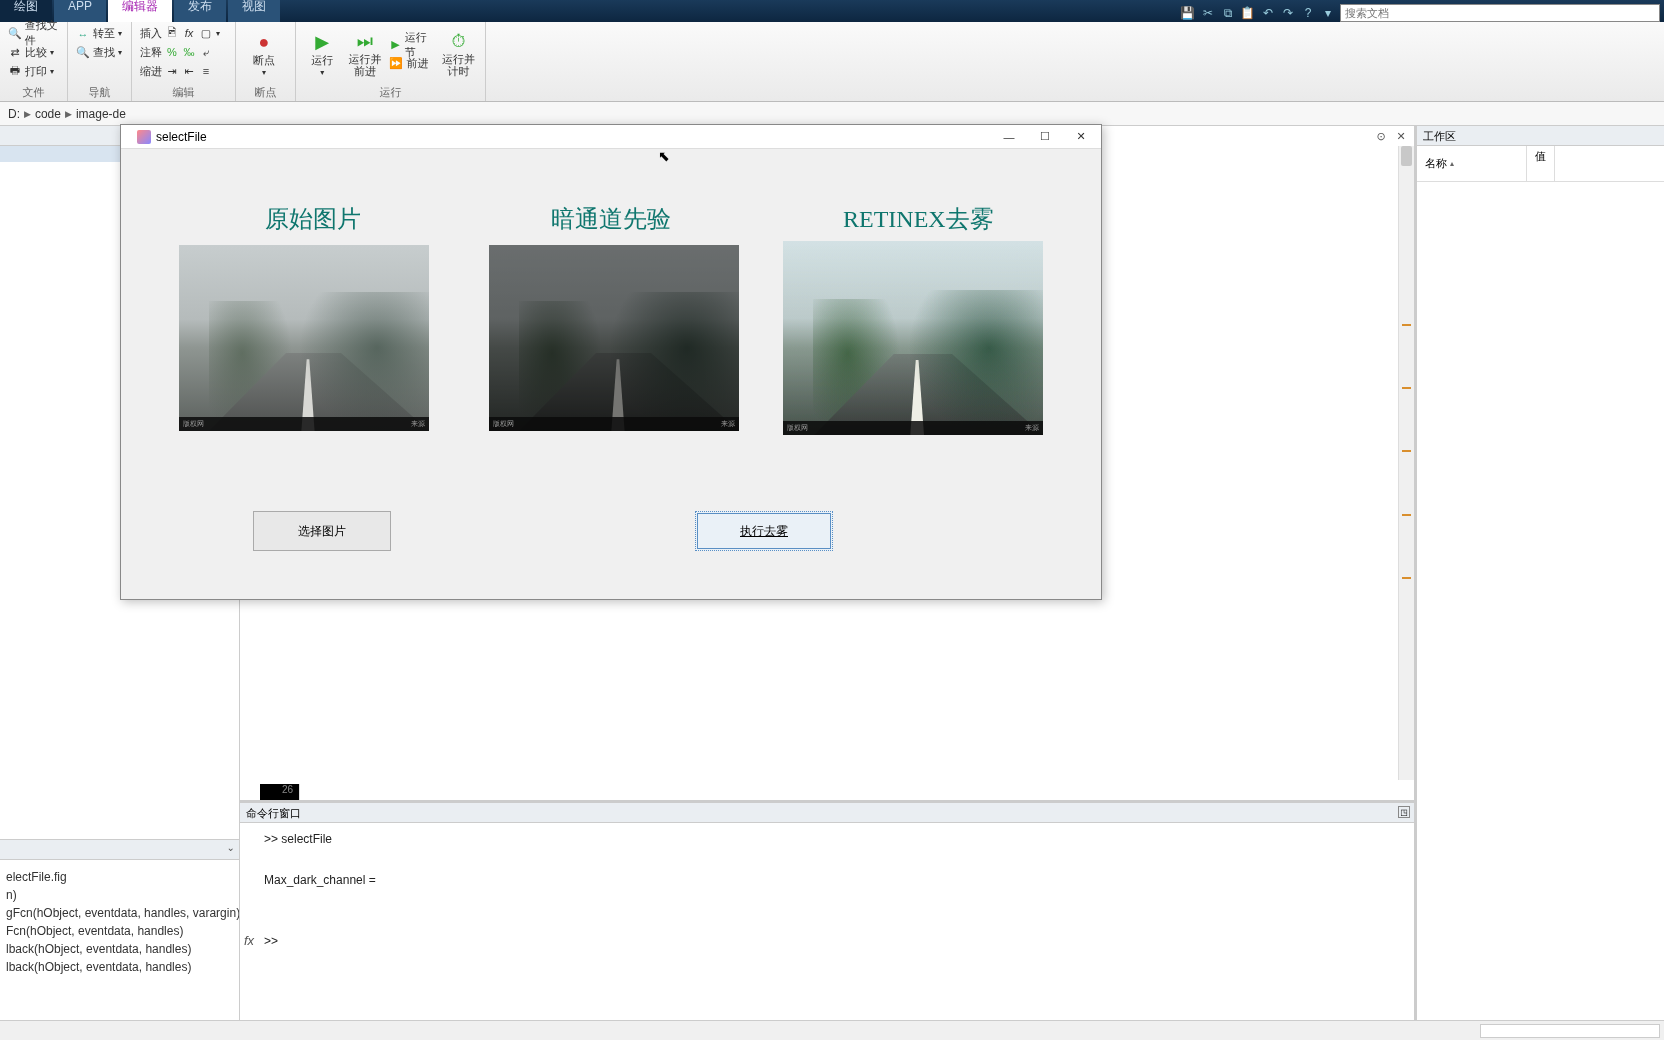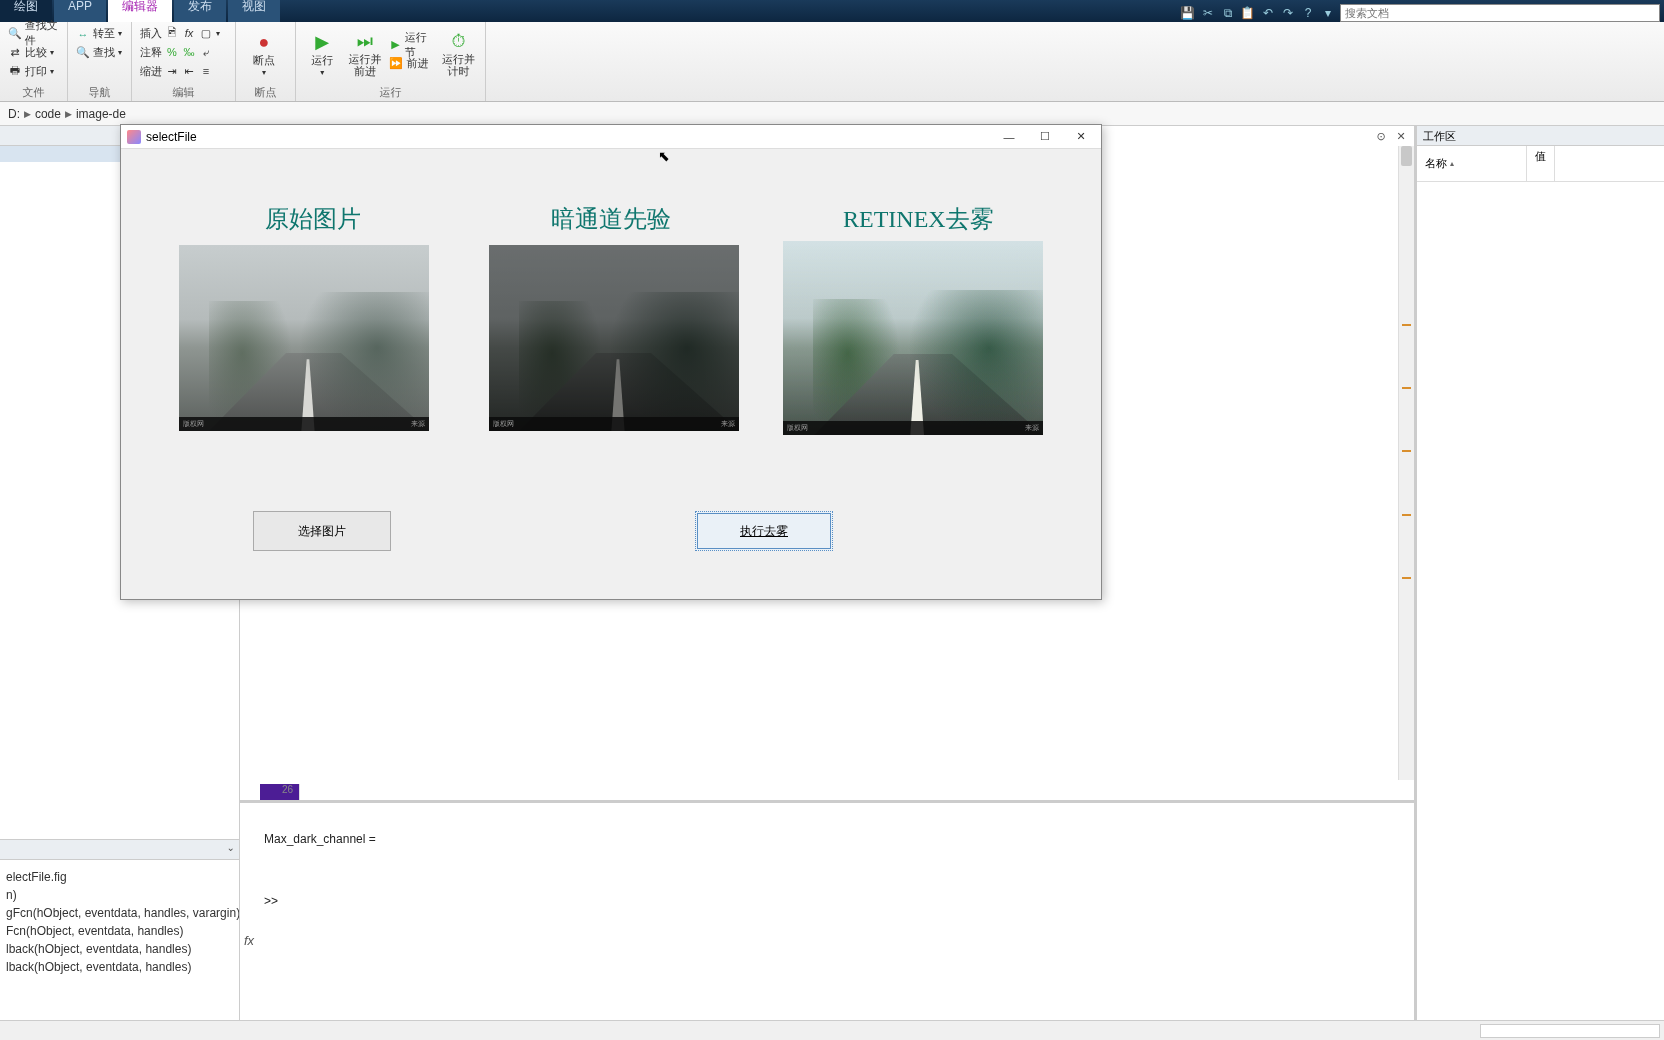--- a/index.html
+++ b/index.html
@@ -42,38 +42,38 @@
 .outline-list { font-size: 12px; padding: 8px 0; }
 .outline-list .item { padding: 2px 6px; color: #333; white-space: nowrap; overflow: hidden; cursor: pointer; }
 
 .mid-col { flex: 1; display: flex; flex-direction: column; position: relative; }
 .editor-pane { flex: 1; background: #fff; position: relative; }
 .editor-hdr { position: absolute; right: 0; top: 0; height: 20px; display: flex; align-items: center; gap: 6px; padding-right: 6px; z-index: 2; }
 .editor-hdr .x { width: 14px; height: 14px; display: flex; align-items: center; justify-content: center; font-size: 11px; color: #555; cursor: pointer; }
 .editor-scroll { position: absolute; right: 0; top: 20px; bottom: 20px; width: 16px; background: #f0f0f0; border-left: 1px solid #ddd; }
 .editor-scroll .thumb { position: absolute; top: 0; left: 2px; right: 2px; height: 20px; background: #c8c8c8; border-radius: 2px; }
 .editor-scroll .mark { position: absolute; left: 3px; right: 3px; height: 2px; background: #d98f2e; }
-.editor-gutter { position: absolute; left: 0; bottom: 0; width: 40px; background: #4c1d95; border-right: 1px solid #e0e0e0; height: 16px; font-size: 10px; color: #888; text-align: right; padding-right: 6px; }
+.editor-gutter { position: absolute; left: 0; bottom: 0; width: 40px; background: #000000; border-right: 1px solid #e0e0e0; height: 16px; font-size: 10px; color: #888; text-align: right; padding-right: 6px; }
 
 .cmd-pane { height: 240px; border-top: 3px solid #ccc; background: #fff; display: flex; flex-direction: column; }
 .cmd-hdr { height: 20px; background: #eaeef2; font-size: 11px; padding: 3px 6px; border-bottom: 1px solid #ccc; position: relative; }
 .cmd-hdr .pop { position: absolute; right: 4px; top: 3px; width: 12px; height: 12px; border: 1px solid #888; font-size: 8px; display: flex; align-items: center; justify-content: center; cursor: pointer; }
 .cmd-body { flex: 1; font-family: Consolas, monospace; font-size: 12px; padding: 6px 10px 6px 24px; position: relative; color: #222; line-height: 1.7; }
 .cmd-body .fx { position: absolute; left: 4px; bottom: 88px; font-style: italic; font-size: 13px; color: #555; }
 .cmd-body pre { white-space: pre; }
 
 .right-col { width: 250px; border-left: 3px solid #ccc; background: #fff; }
 .right-col .hdr { height: 20px; background: #eaeef2; font-size: 11px; padding: 3px 6px; border-bottom: 1px solid #ccc; }
 .ws-table-hdr { display: flex; height: 36px; border-bottom: 1px solid #ddd; font-size: 11px; }
 .ws-table-hdr div { padding: 3px 8px; border-right: 1px solid #ddd; }
 .ws-table-hdr div:first-child { width: 110px; display: flex; align-items: center; gap: 3px; }
 
 
 .figwin { position: absolute; left: 120px; top: 124px; width: 982px; height: 476px; background: #f0f0f0; border: 1px solid #888; box-shadow: 2px 2px 10px rgba(0,0,0,.25); z-index: 100; }
-.figwin .titlebar { height: 24px; background: #fff; border-bottom: 1px solid #ddd; display: flex; align-items: center; padding: 0 2px 0 6px; font-size: 12px; }
+.figwin .titlebar { height: 24px; background: #fff; border-bottom: 1px solid #ddd; display: flex; align-items: center; padding: 0 2px 0 16px; font-size: 12px; }
 .figwin .titlebar .ticon { width: 14px; height: 14px; margin-right: 5px; background: linear-gradient(135deg,#f88,#88f); border-radius: 2px; }
 .figwin .titlebar .wbtns { margin-left: auto; display: flex; }
 .figwin .wbtn { width: 36px; height: 22px; display: flex; align-items: center; justify-content: center; font-size: 11px; cursor: pointer; color: #333; }
 .figwin .content { position: relative; height: calc(100% - 24px); }
 .fig-title { position: absolute; font-size: 24px; font-family: "SimSun", serif; color: #0f766e; }
 .fig-img { position: absolute; width: 250px; height: 186px; background: #9aa3a8; overflow: hidden; }
 .foggy { background: linear-gradient(#c7cdce 0%, #b5bbbb 40%, #8f9692 55%, #5a5f5c 100%); position: relative; }
 .foggy::before { content: ""; position: absolute; left: 30px; right: 55%; top: 30%; bottom: 0; background: radial-gradient(ellipse at 40% 40%, rgba(60,80,60,.55), transparent 70%); }
 .foggy::after { content: ""; position: absolute; left: 48%; right: 0; top: 25%; bottom: 0; background: radial-gradient(ellipse at 60% 40%, rgba(50,70,60,.6), transparent 70%); }
 .road { position: absolute; left: 12%; right: 0; bottom: 0; height: 42%; background: linear-gradient(#7d817f,#4d4f4e); clip-path: polygon(35% 0, 60% 0, 100% 100%, 0 100%); }
@@ -258,21 +258,23 @@
         <div class="mark" style="top:28%"></div>
         <div class="mark" style="top:38%"></div>
         <div class="mark" style="top:48%"></div>
         <div class="mark" style="top:58%"></div>
         <div class="mark" style="top:68%"></div>
       </div>
       <div class="editor-gutter" style="left:20px">26</div>
     </div>
 
     <div class="cmd-pane">
+      <div class="cmd-hdr"><span>命令行窗口</span><span class="pop">◳</span></div>
       <div class="cmd-body">
+        <pre>&gt;&gt; selectFile</pre>
         <pre>&nbsp;</pre>
         <pre>Max_dark_channel =</pre>
         <pre>&nbsp;</pre>
         <pre>&nbsp;</pre>
         <span class="fx">fx</span>
         <pre>&gt;&gt; </pre>
       </div>
     </div>
   </div>
 

